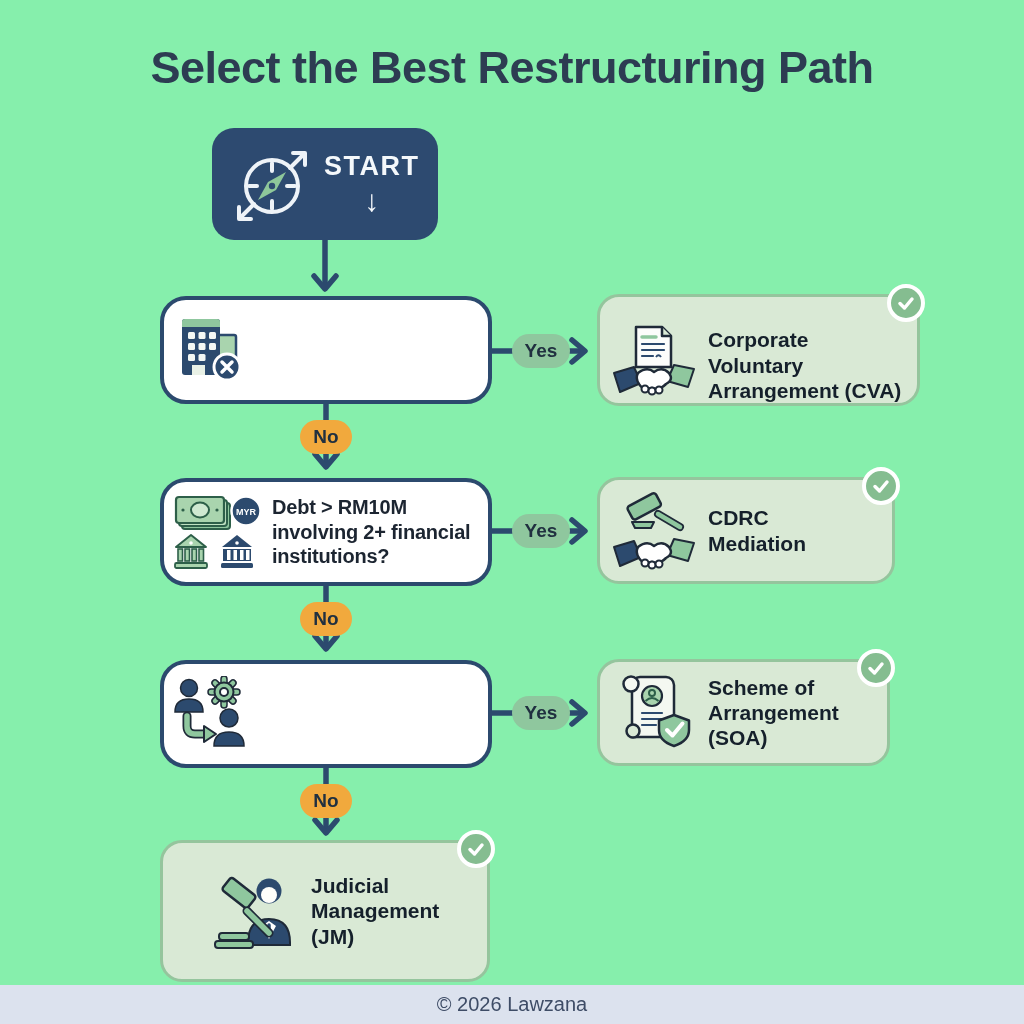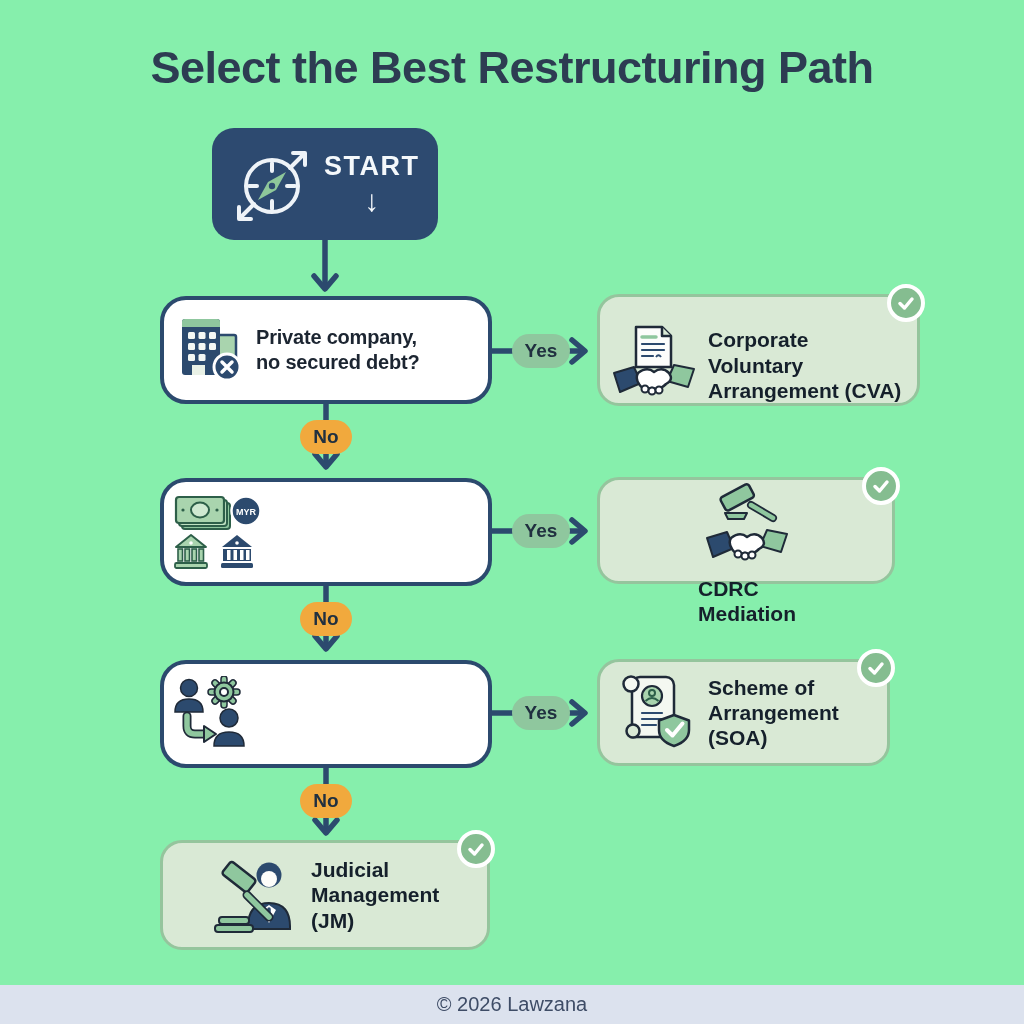--- a/index.html
+++ b/index.html
@@ -121,22 +121,20 @@
             <rect x="26.5" y="34" width="7" height="7" rx="1.5"></rect>
             <rect x="37" y="34" width="7" height="7" rx="1.5"></rect>
           <rect x="16" y="45" width="7" height="7" rx="1.5"></rect>
             <rect x="26.5" y="45" width="7" height="7" rx="1.5"></rect>
         </g>
         <rect x="20" y="56" width="13" height="10" fill="#e9f1e6"></rect>
         <circle cx="55" cy="58" r="13" fill="#2c4a6e" stroke="#ffffff" stroke-width="3"></circle>
         <path d="M50,53 L60,63 M60,53 L50,63" stroke="#ffffff" stroke-width="3.5" stroke-linecap="round"></path>
       </svg>
     </span>
-    <span class="q-text">Private company,
-no secured debt?</span>
   </div>
 
   <div class="pill pill-yes" style="top:334px;">Yes</div>
   <div class="obox" style="left:597px;top:294px;width:323px;height:112px;align-items:flex-end;">
     <span class="icon">
       <svg width="84" height="80" viewBox="0 0 84 80">
         <path d="M24,4 h26 l9,9 v31 h-35 z" fill="#fcfdfb" stroke="#1f2a38" stroke-width="2.5" stroke-linejoin="round"></path>
         <path d="M50,4 v9 h9" fill="#d9e9d5" stroke="#1f2a38" stroke-width="2.5" stroke-linejoin="round"></path>
         <path d="M30,14 H44" stroke="#8fc79e" stroke-width="3.5" stroke-linecap="round"></path>
         <path d="M30,21 H52 M30,27 H52 M30,33 H41" stroke="#2c4a6e" stroke-width="2.2" stroke-linecap="round"></path>
@@ -186,24 +184,27 @@
         <rect x="51" y="58" width="28" height="12" fill="#2c4a6e"></rect>
         <g fill="#ffffff">
             <rect x="55" y="59" width="3.5" height="10"></rect>
             <rect x="61.5" y="59" width="3.5" height="10"></rect>
             <rect x="68" y="59" width="3.5" height="10"></rect>
             <rect x="74" y="59" width="3.5" height="10"></rect>
           </g>
         <rect x="49" y="72" width="32" height="5" rx="1.5" fill="#2c4a6e"></rect>
       </svg>
     </span>
+    <span class="q-text">Debt &gt; RM10M
+involving 2+ financial
+institutions?</span>
   </div>
 
   <div class="pill pill-yes" style="top:514px;">Yes</div>
-  <div class="obox" style="left:597px;top:477px;width:298px;height:107px;flex-direction:column;">
+  <div class="obox" style="left:597px;top:477px;width:298px;height:107px;">
     <span class="icon">
       <svg width="84" height="84" viewBox="0 0 84 84">
         <g transform="rotate(-28 32 17)">
             <rect x="16" y="10" width="32" height="15" rx="3" fill="#8fc79e" stroke="#1f2a38" stroke-width="2.5"></rect>
           </g>
         <path d="M46,25 L68,38" stroke="#1f2a38" stroke-width="8" stroke-linecap="round"></path>
         <path d="M46,25 L68,38" stroke="#8fc79e" stroke-width="4.5" stroke-linecap="round"></path>
         <path d="M20,33 h22 l-3,6 h-16 z" fill="#8fc79e" stroke="#1f2a38" stroke-width="2" stroke-linejoin="round"></path>
         <polygon points="2,58 22,52 29,68 8,77" fill="#2c4a6e" stroke="#1f2a38" stroke-width="2" stroke-linejoin="round"></polygon>
         <polygon points="82,54 62,50 55,66 76,72" fill="#8fc79e" stroke="#1f2a38" stroke-width="2" stroke-linejoin="round"></polygon>
@@ -268,21 +269,21 @@
 (SOA)</span>
     <span class="badge">
       <svg width="22" height="22" viewBox="0 0 22 22">
           <path d="M5,11.5 L9.5,16 L17,7" stroke="#ffffff" stroke-width="3.5" fill="none" stroke-linecap="round" stroke-linejoin="round"></path>
         </svg>
     </span>
   </div>
 
   <div class="pill pill-no" style="top:784px;">No</div>
 
-  <div class="obox" style="left:160px;top:840px;width:330px;height:110px;padding-left:48px;">
+  <div class="obox" style="left:160px;top:840px;width:330px;height:142px;padding-left:48px;">
     <span class="icon">
       <svg width="88" height="84" viewBox="0 0 88 84">
         <circle cx="58" cy="22" r="12.5" fill="#2c4a6e"></circle>
         <circle cx="58" cy="26" r="8" fill="#fdfdfa"></circle>
         <path d="M37,76 q-1,-26 21,-26 q22,0 21,26 z" fill="#2c4a6e" stroke="#1f2a38" stroke-width="2"></path>
         <polygon points="58,52 51,57 58,70 65,57" fill="#ffffff"></polygon>
         <path d="M58,56 V66" stroke="#2c4a6e" stroke-width="3.5" stroke-linecap="round"></path>
         <g transform="rotate(38 28 24)">
             <rect x="12" y="16" width="32" height="16" rx="3" fill="#8fc79e" stroke="#1f2a38" stroke-width="2.5"></rect>
           </g>

